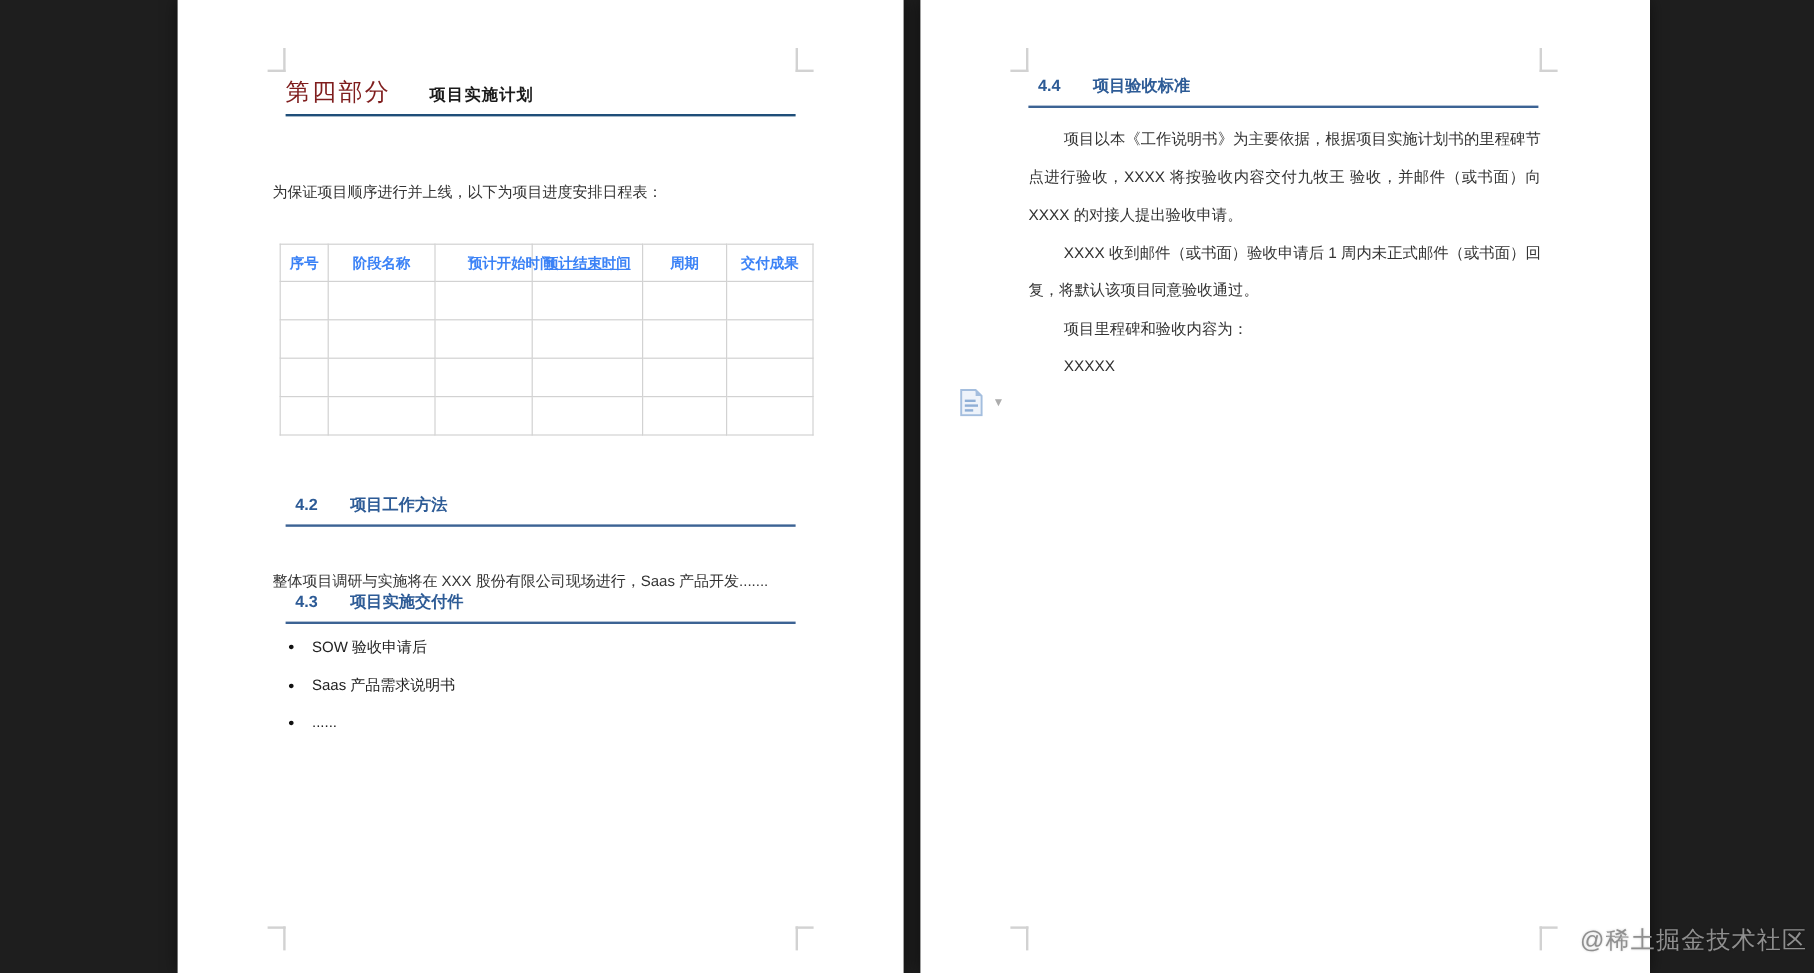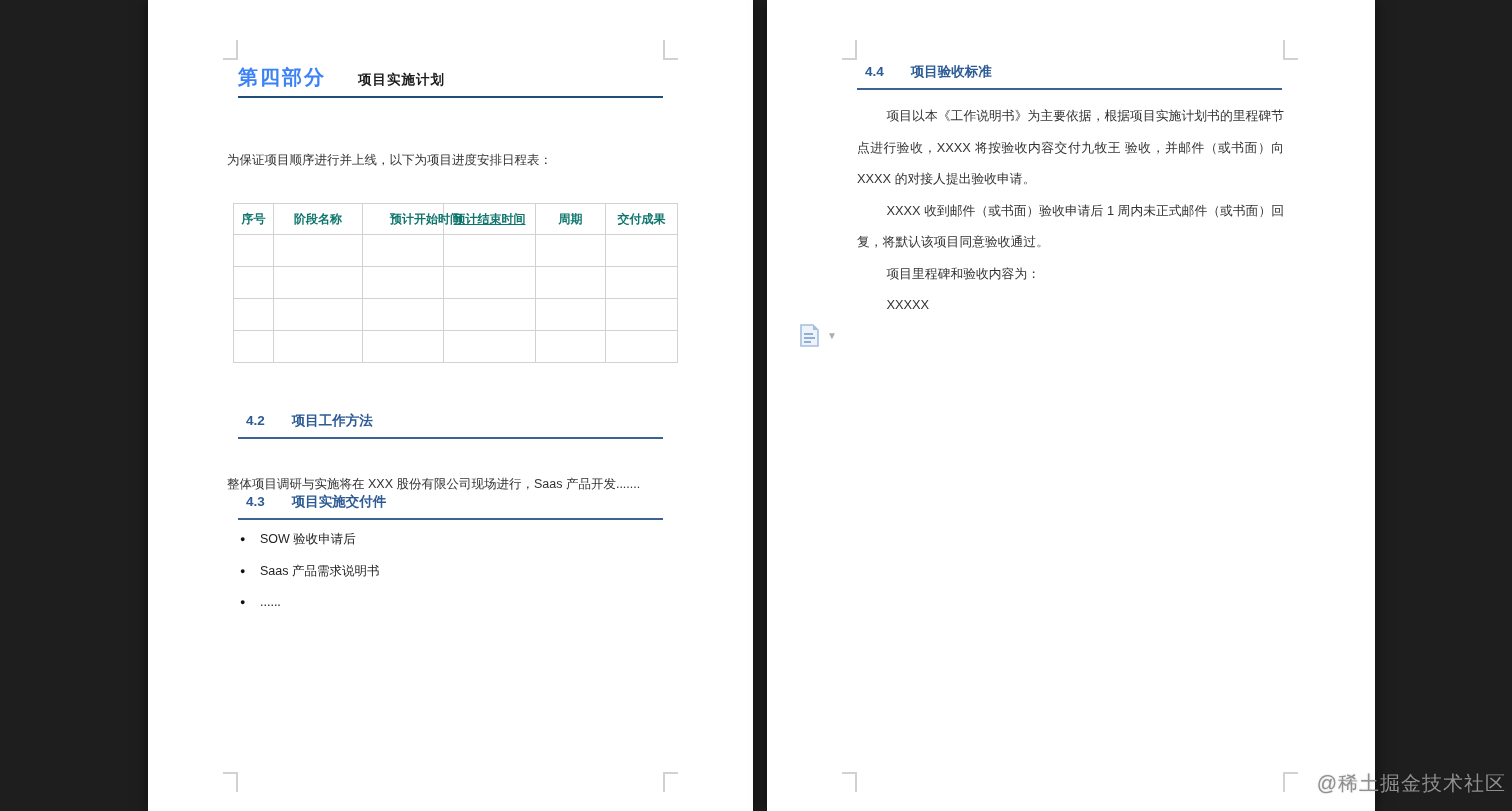--- a/index.html
+++ b/index.html
@@ -24,21 +24,21 @@
   .crop.tr { border-left:2px solid #d2d2d2;  border-bottom:2px solid #d2d2d2; }
   .crop.bl { border-right:2px solid #d2d2d2; border-top:2px solid #d2d2d2; }
   .crop.br { border-left:2px solid #d2d2d2;  border-top:2px solid #d2d2d2; }
 
   
   .title-block {
     position:absolute; left:90px; top:64px; width:425px;
     border-bottom:2px solid #1f4e79; padding-bottom:3px;
     line-height:26px; white-space:nowrap;
   }
-  .title-part  { font-size:20px; font-weight:bold; color:#3b82f6; letter-spacing:2px; }
+  .title-part  { font-size:20px; font-weight:normal; color:#7f1d1d; letter-spacing:2px; }
   .title-text  { font-size:13.5px; font-weight:bold; color:#1a1a1a; margin-left:32px; letter-spacing:1px; }
 
   
   .section {
     position:absolute; left:90px; width:425px;
     border-bottom:2px solid #3c6394; padding:0 0 6px 8px;
     font-size:13.5px; font-weight:bold; color:#2d5b96;
     line-height:20px; display:flex; gap:27px; white-space:nowrap;
   }
   .body-text {
@@ -46,21 +46,21 @@
     font-size:12.5px; color:#333; line-height:20px; white-space:nowrap;
   }
 
   
   .sched-table {
     position:absolute; left:85px; top:203px; width:444px;
     border-collapse:collapse; table-layout:fixed;
   }
   .sched-table th, .sched-table td { border:1px solid #d2d2d2; }
   .sched-table th {
-    height:31px; font-size:12px; font-weight:bold; color:#0f766e;
+    height:31px; font-size:12px; font-weight:bold; color:#3b82f6;
     text-align:center; vertical-align:middle; white-space:nowrap;
   }
   .sched-table td.empty { height:32px; }
 
   
   .bullets { position:absolute; left:90px; top:524px; width:425px; list-style:none; }
   .bullets li {
     position:relative; padding-left:22px; line-height:31.5px;
     font-size:12.5px; color:#222;
   }

